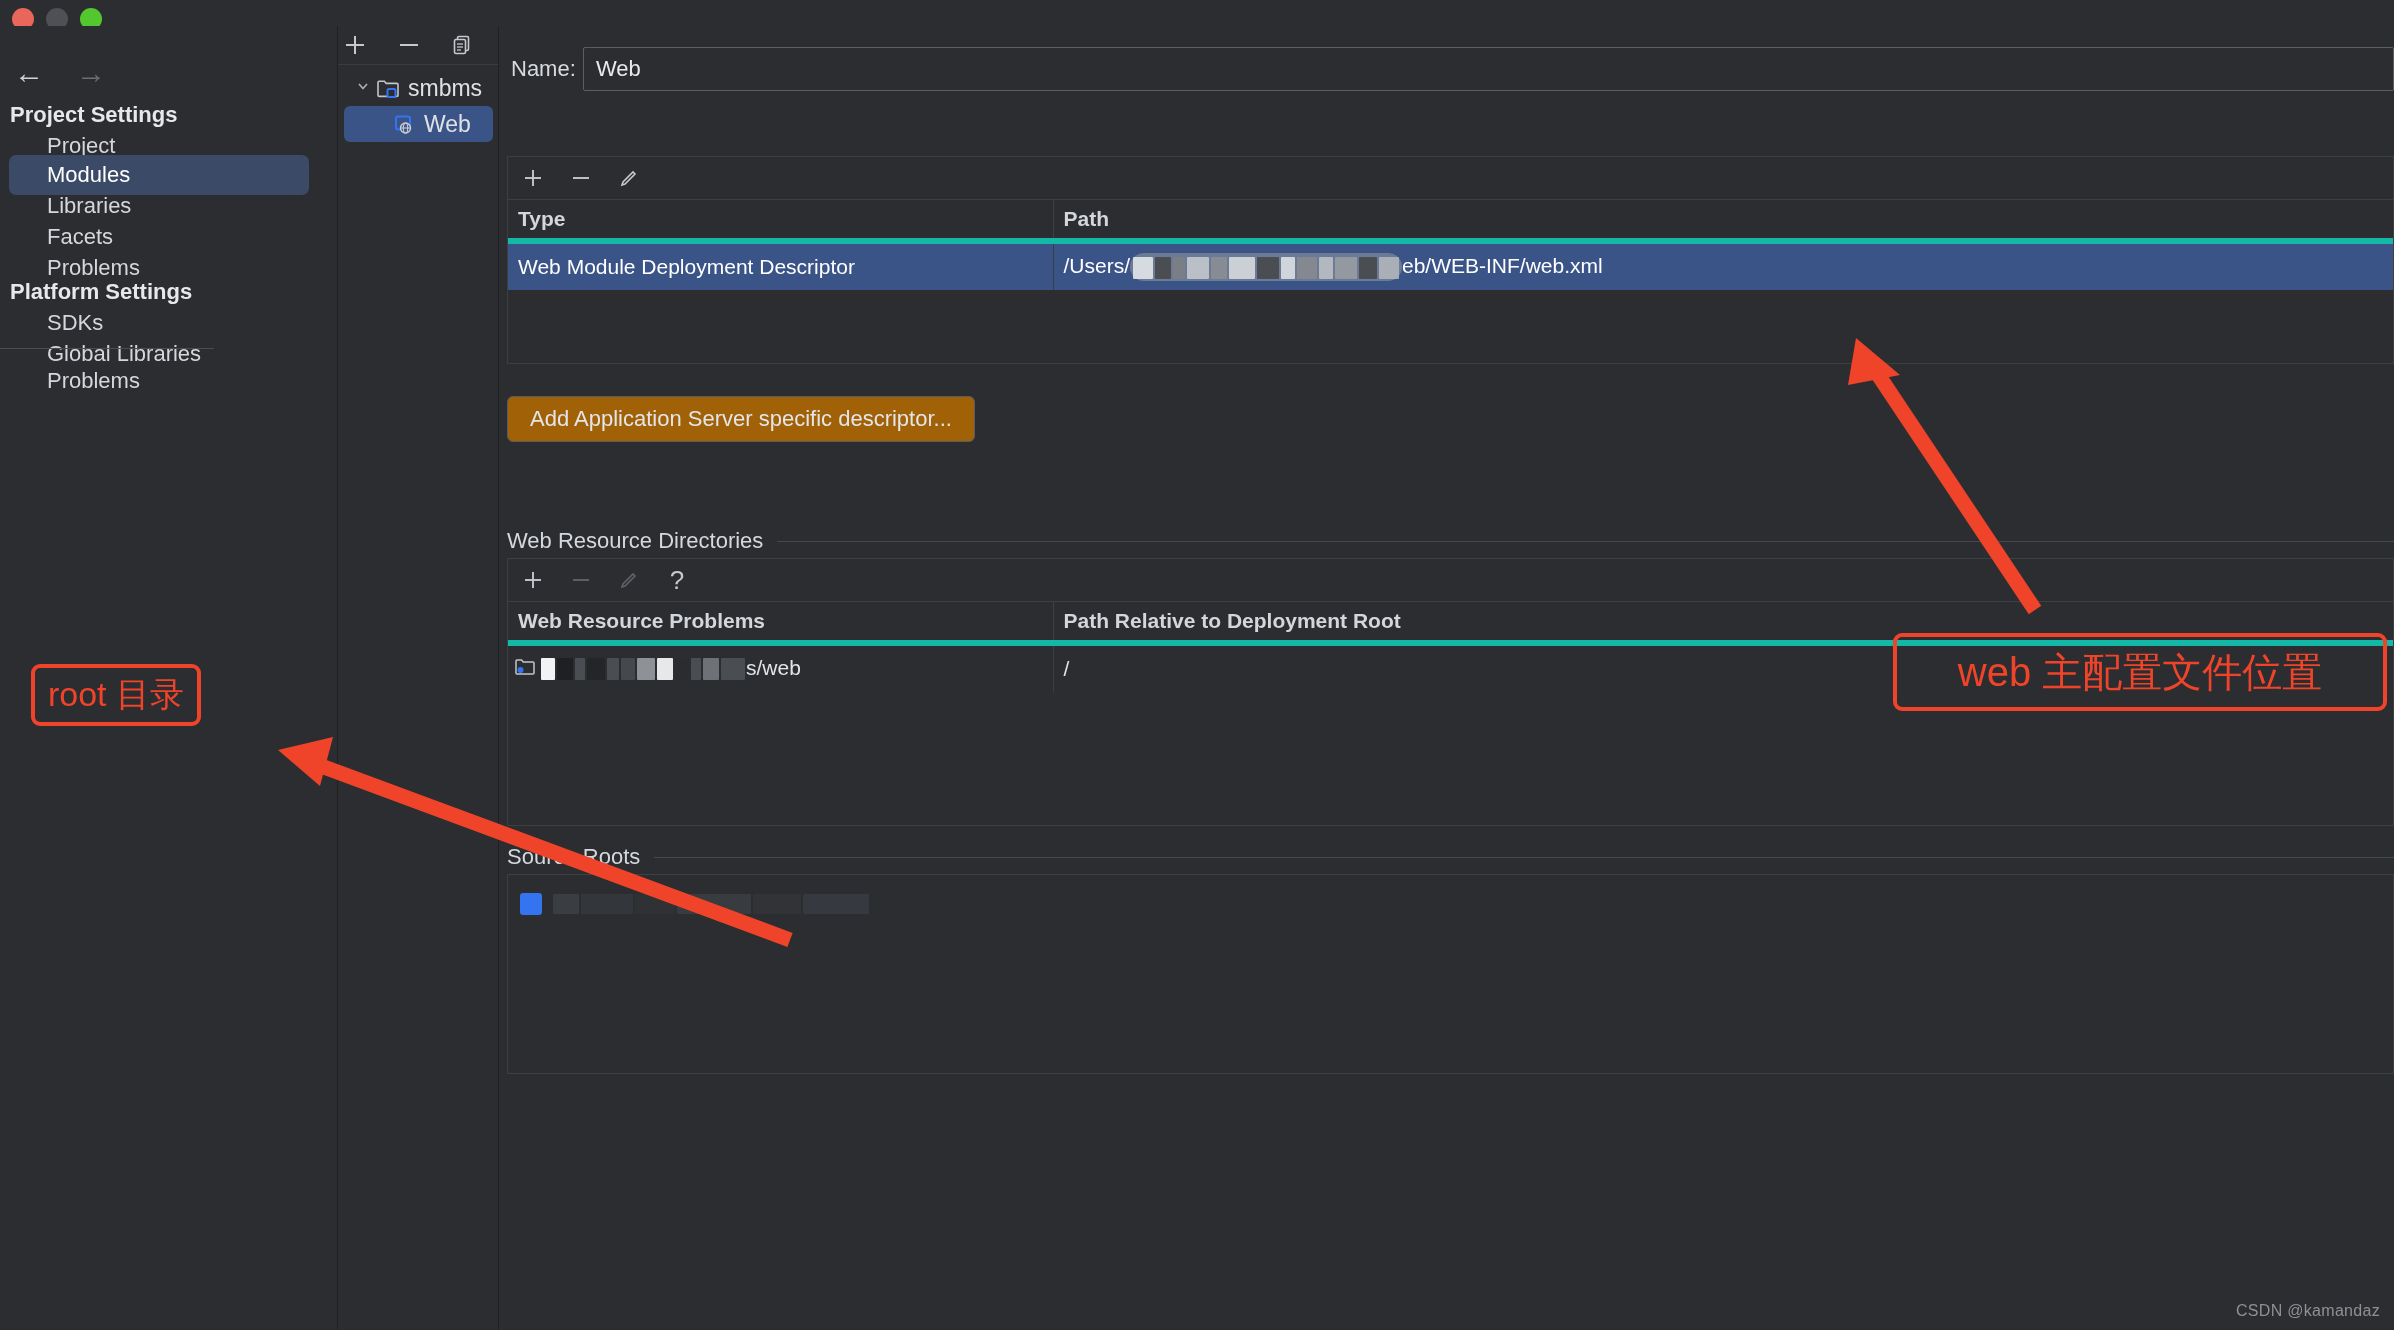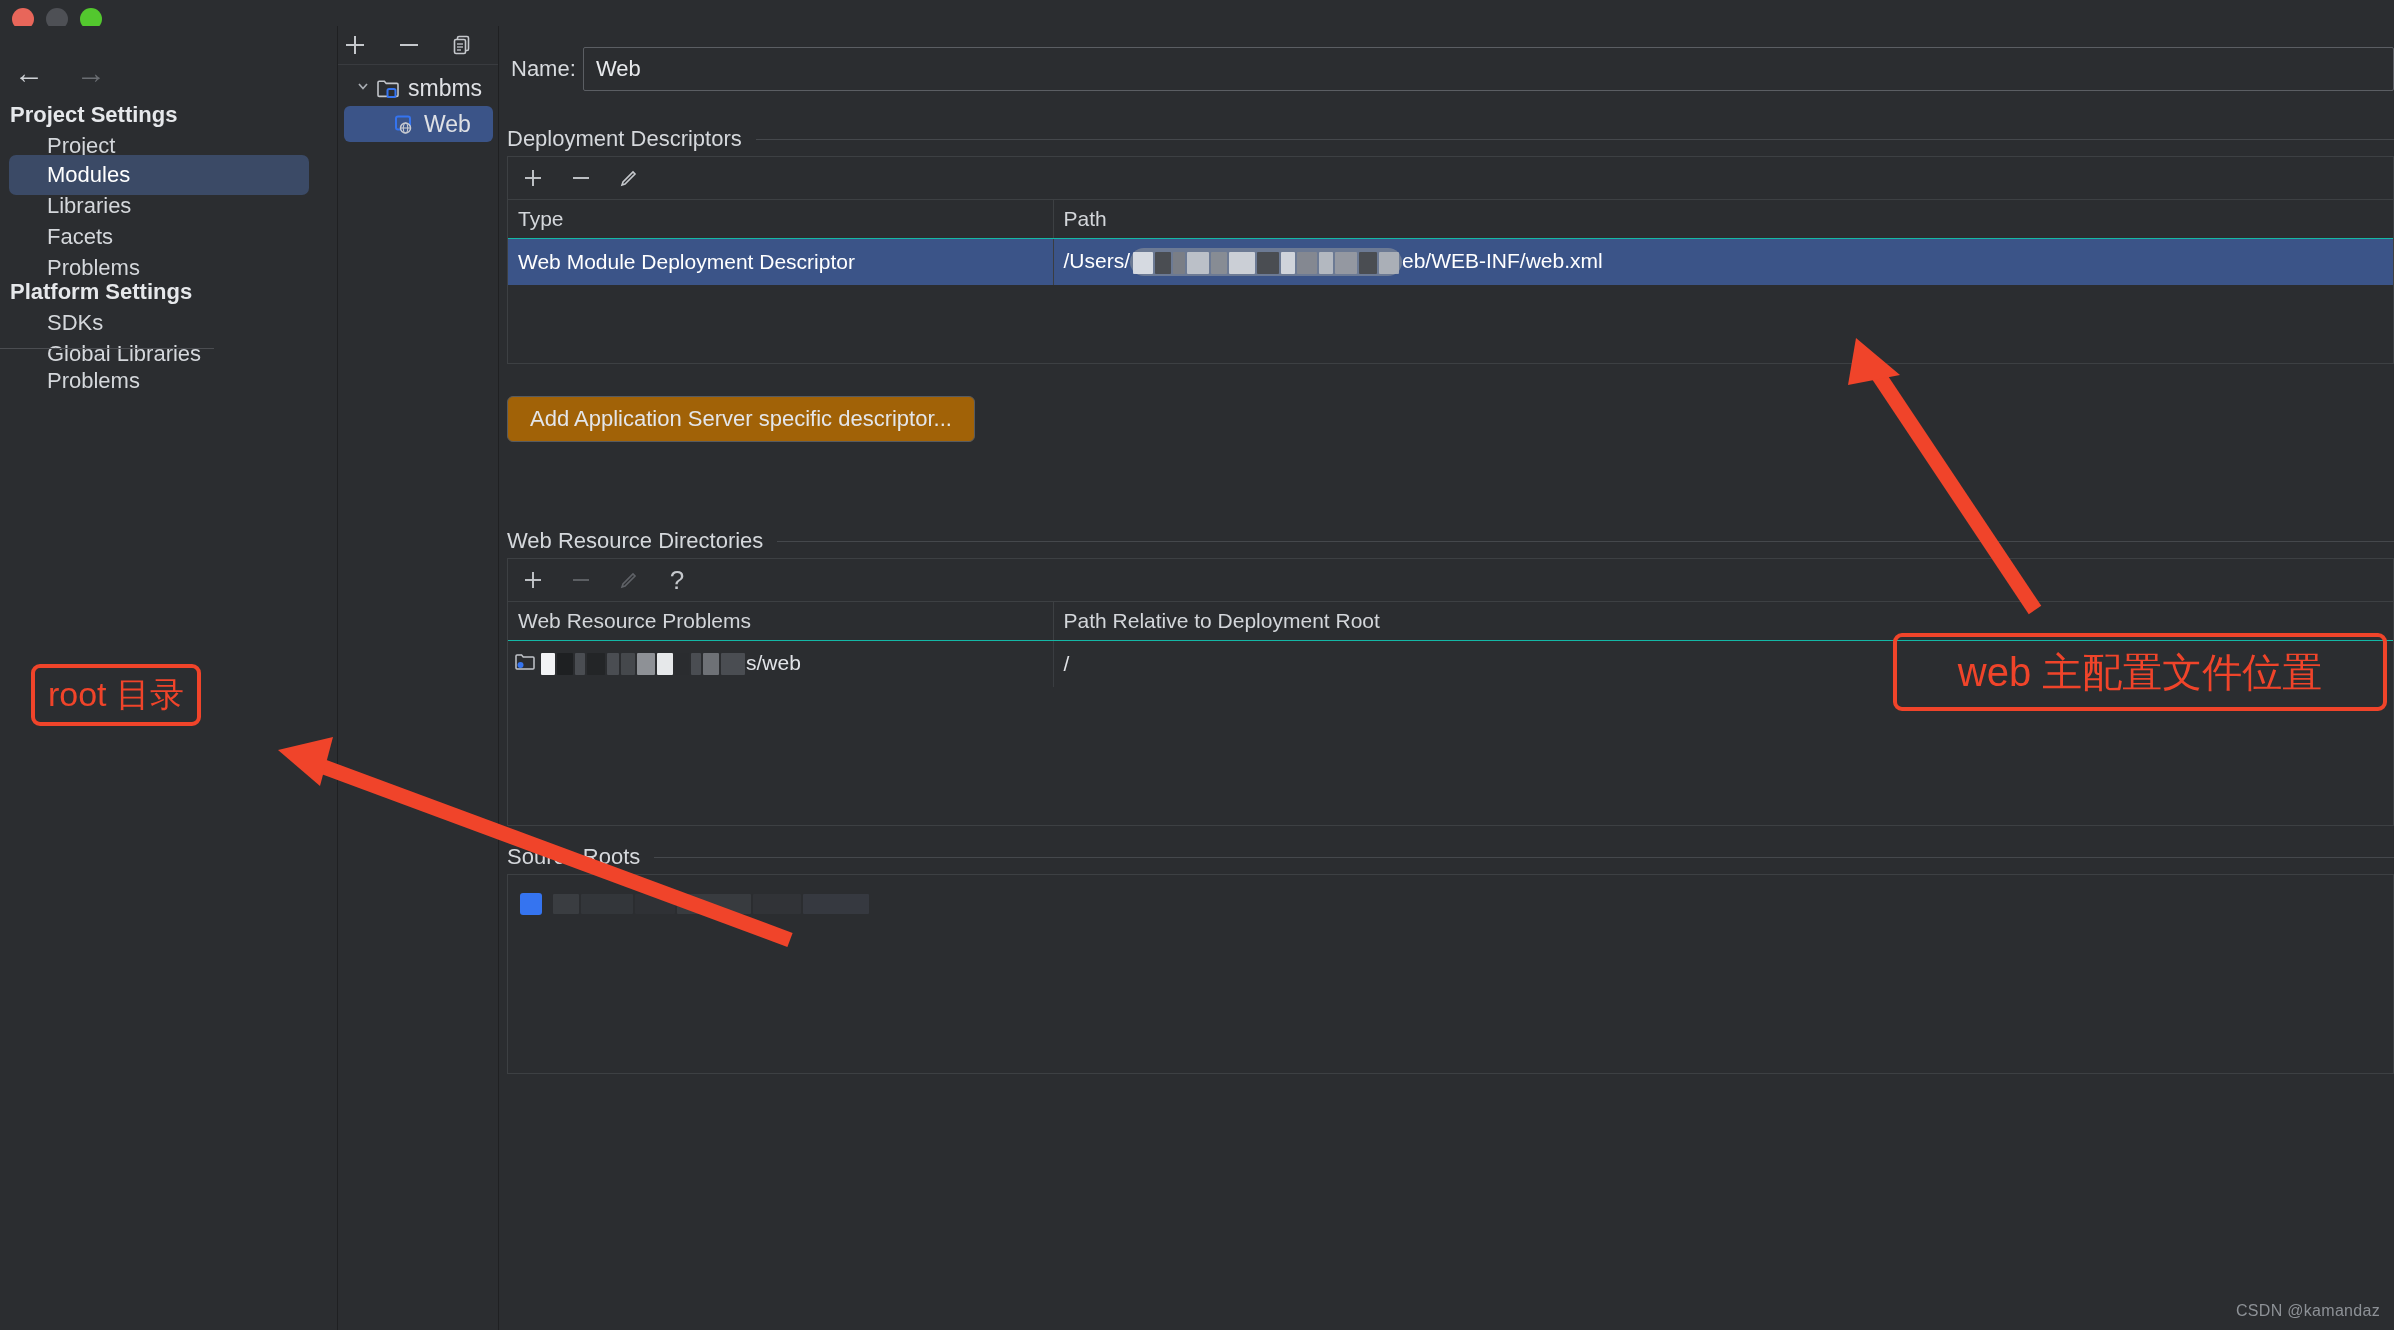--- a/index.html
+++ b/index.html
@@ -257,26 +257,26 @@
   .panel-toolbar .tb-icon { width: 30px; height: 30px; }
   .tb-icon.disabled { color: #5f6267; }
 
   table.grid {
     width: 100%;
     border-collapse: collapse;
     table-layout: fixed;
   }
   table.grid th {
     text-align: left;
-    font-weight: normal;
+    font-weight: bold;
     font-size: 21px;
     color: #d3d6da;
     padding: 7px 0 7px 10px;
     background: #2b2d30;
-    border-bottom: 1px solid #14b8a6;
+    border-bottom: 6px solid #14b8a6;
     border-right: 1px solid #3d4043;
   }
   table.grid th:last-child { border-right: none; }
   table.grid td {
     font-size: 21px;
     color: #e2e4e8;
     padding: 7px 0 7px 10px;
     height: 32px;
     border-right: 1px solid #3a3d41;
     white-space: nowrap;
@@ -465,24 +465,20 @@
   </div>
   <div id="module-panel-right-border" style="position:absolute;top:26px;left:498px;width:1px;bottom:0;background:#1f2022;"></div>
 
   <div id="main">
 
     <div class="name-row">
       <span class="name-label">Name:</span>
       <input class="name-input" type="text" value="Web" style="">
     </div>
 
-    <div class="section-header" style="top:100px;">
-      <span class="label">Deployment Descriptors</span>
-      <span class="rule"></span>
-    </div>
 
     <div class="panel-box" style="top:130px; height:208px;">
       <div class="panel-toolbar">
         <div class="tb-icon">
           <svg width="24" height="24" viewBox="0 0 24 24" aria-hidden="true">
             <line x1="12" y1="4" x2="12" y2="20" stroke="currentColor" stroke-width="1.9"></line>
             <line x1="4" y1="12" x2="20" y2="12" stroke="currentColor" stroke-width="1.9"></line>
           </svg>
         </div>
         <div class="tb-icon">

